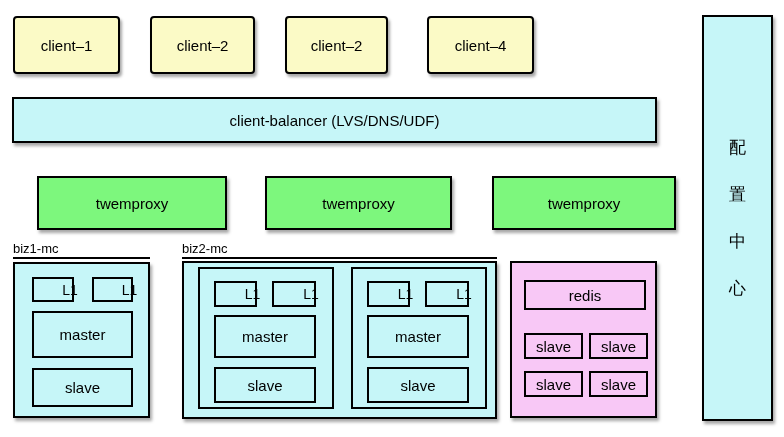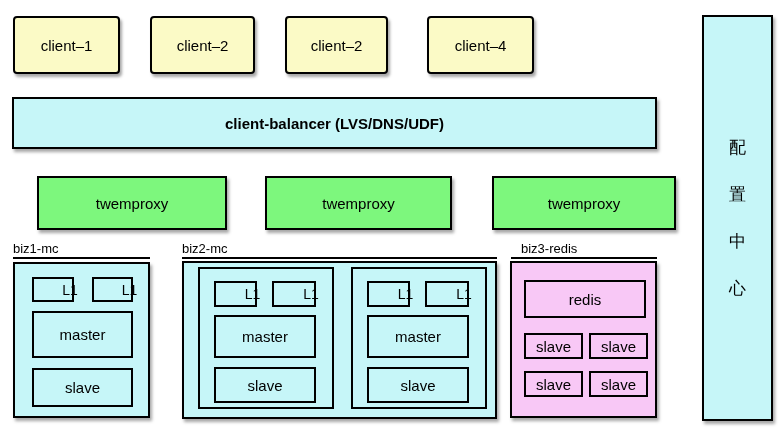--- a/index.html
+++ b/index.html
@@ -25,21 +25,21 @@
   .client {
     background:#FBFAC6;
     border-radius:4px;
     width:107px; height:58px;
     top:16px;
   }
   .cyan  { background:#C6F6F8; }
   .green { background:#7DF77D;margin-left:24px; }
   .pink  { background:#F8C8F6; }
 
-  .balancer { left:12px; top:97px; width:645px; height:52px;font-weight:bold; }
+  .balancer { left:12px; top:97px; width:645px; height:46px; }
   .proxy    { top:176px; height:54px; }
 
   .group-label {
     position:absolute;
     box-sizing:border-box;
     font-size:13px;
     line-height:16px;
     height:18px;
     border-bottom:2px solid #000;
     top:241px;
@@ -99,23 +99,22 @@
       <div class="inner cyan" style="left:14px;top:98px;width:102px;height:36px;">slave</div>
     </div>
     <div class="inner cyan" style="left:167px;top:4px;width:136px;height:142px;">
       <div class="inner cyan l1" style="left:14px;top:12px;width:43px;height:26px;">L1</div>
       <div class="inner cyan l1" style="left:72px;top:12px;width:44px;height:26px;">L1</div>
       <div class="inner cyan" style="left:14px;top:46px;width:102px;height:43px;">master</div>
       <div class="inner cyan" style="left:14px;top:98px;width:102px;height:36px;">slave</div>
     </div>
   </div>
 
-  <div class="group-label" style="left:511px;width:146px;padding-left:10px;">biz3-redis</div>
   <div class="node pink" style="left:510px;top:261px;width:147px;height:157px;">
-    <div class="inner pink" style="left:12px;top:17px;width:122px;height:38px;">redis</div>
+    <div class="inner pink" style="left:12px;top:17px;width:122px;height:30px;">redis</div>
     <div class="inner pink" style="left:12px;top:70px;width:59px;height:26px;">slave</div>
     <div class="inner pink" style="left:77px;top:70px;width:59px;height:26px;">slave</div>
     <div class="inner pink" style="left:12px;top:108px;width:59px;height:26px;">slave</div>
     <div class="inner pink" style="left:77px;top:108px;width:59px;height:26px;">slave</div>
   </div>
 
   <div class="node cyan config">
     <span class="ch">配</span>
     <span class="ch">置</span>
     <span class="ch">中</span>

